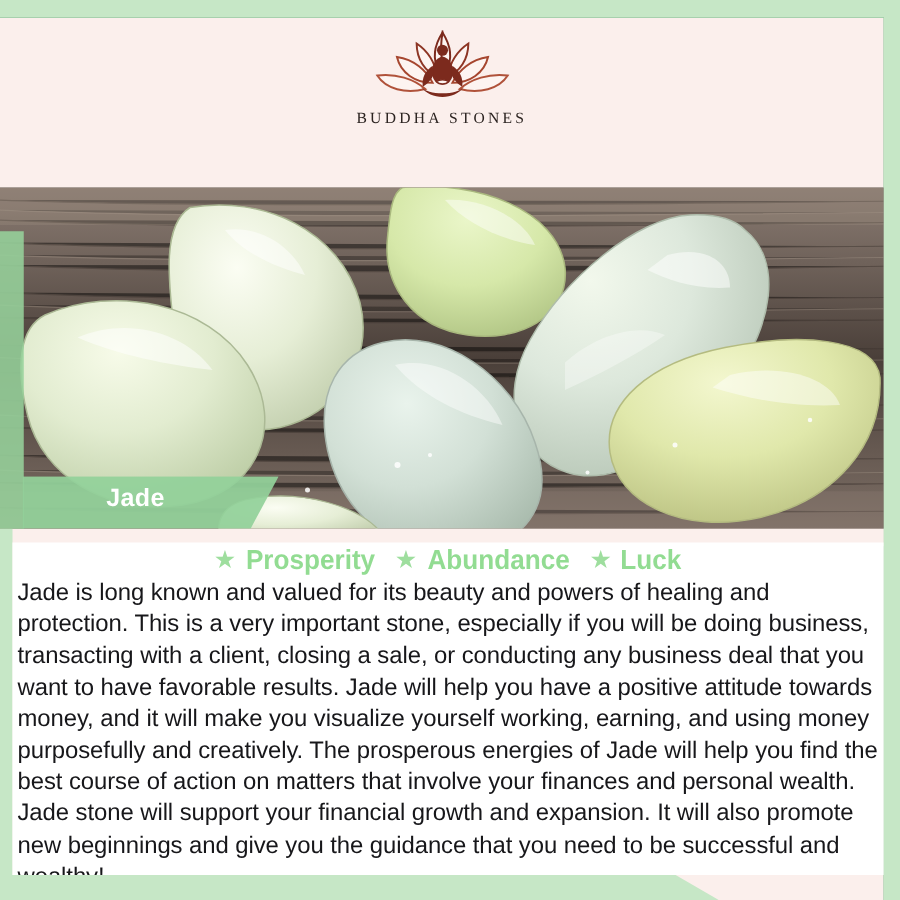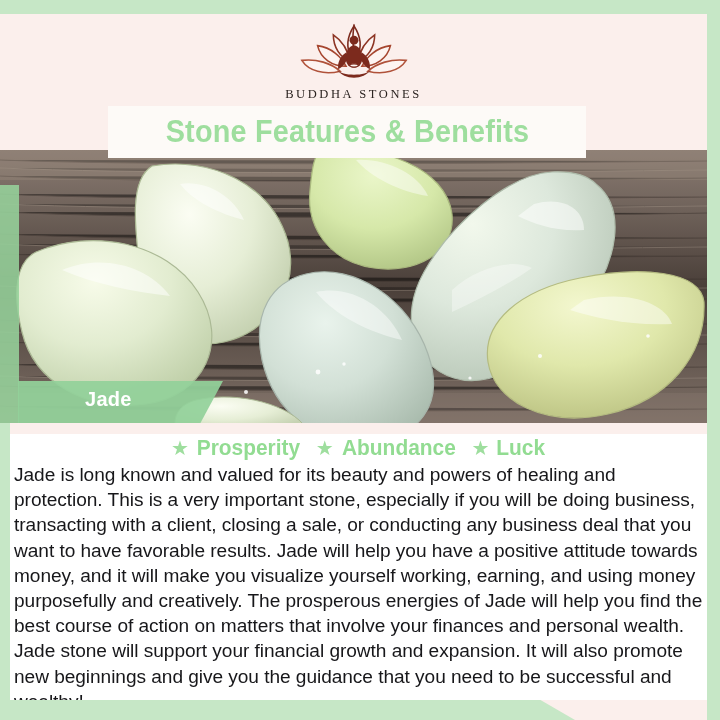--- a/index.html
+++ b/index.html
@@ -231,23 +231,20 @@
 
           <path d="M84 96 C94 108 106 113 120 113 C134 113 146 108 156 96 C148 104 136 107 120 107 C104 107 92 104 84 96 Z"></path>
 
           <path d="M110 88 C115 84 125 84 130 88 C125 93 115 93 110 88 Z" fill="#fdf4f1" stroke="#7c2a1d" stroke-width="2.4"></path>
         </g>
       </svg>
     </span>
     <div class="logo-word">BUDDHA STONES</div>
   </div>
 
-  <div class="title-band">
-    <div class="title-text">Stone Features &amp; Benefits</div>
-  </div>
 
   <div class="photo">
     <svg viewBox="0 0 707 273" xmlns="http://www.w3.org/2000/svg" preserveAspectRatio="none">
       <defs>
         <linearGradient id="wood" x1="0" y1="0" x2="0" y2="1">
           <stop offset="0" stop-color="#8a7b72"></stop>
           <stop offset=".22" stop-color="#6f625a"></stop>
           <stop offset=".5" stop-color="#4a3f39"></stop>
           <stop offset=".78" stop-color="#675a52"></stop>
           <stop offset="1" stop-color="#7d6f66"></stop>

